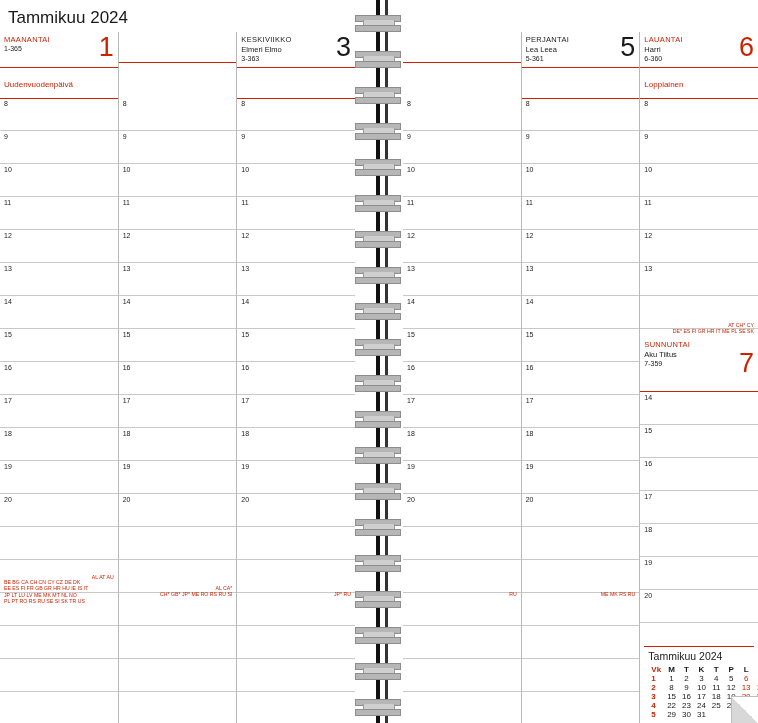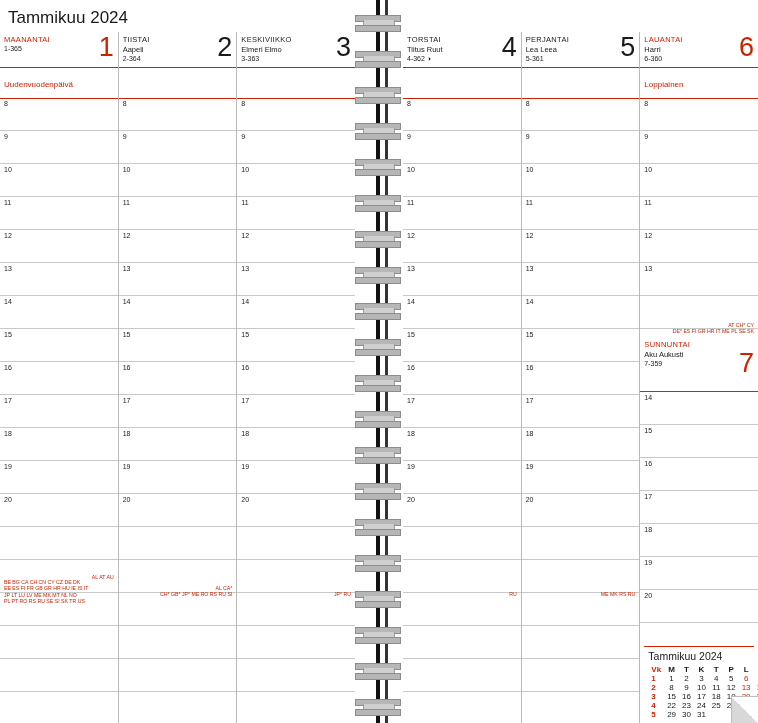--- a/index.html
+++ b/index.html
@@ -128,26 +128,20 @@
             <div class="plainrow" style="height: 33px;"></div>
             <div class="plainrow" style="height: 33px;"></div>
             <div class="plainrow" style="height: 33px;"></div>
             <div class="plainrow" style="height: 33px;"></div>
           </div>
         <div class="ccblock left" style="left:4px;bottom:119px;">BE BG CA CH CN CY CZ DE DK<br>EE ES FI FR GB GR HR HU IE IS IT<br>JP LT LU LV ME MK MT NL NO<br>PL PT RO RS RU SE SI SK TR US</div>
         <div class="ccblock" style="right:4px;bottom:143px;">AL AT AU</div>
       </div>
 
       <div class="col">
-        <div class="dayhead">
-          <div class="dname black">TIISTAI</div>
-          <div class="dsaint">Aapeli</div>
-          <div class="dnum">2-364</div>
-          <div class="bignum">2</div>
-        </div>
         <div class="holidayband">
           <div class="holidaytxt"></div>
         </div>
         <div class="hours">
             <div class="hrow" style="height: 33px;">
               <span class="hl">8</span>
             </div>
             <div class="hrow" style="height: 33px;">
               <span class="hl">9</span>
             </div>
@@ -357,26 +351,20 @@
         <div class="barTop"></div>
         <div class="mid"></div>
         <div class="barBot"></div>
       </div>
     </div>
 
   <div class="half right">
     <div class="cols">
 
       <div class="col">
-        <div class="dayhead">
-          <div class="dname black">TORSTAI</div>
-          <div class="dsaint">Tiitus Ruut</div>
-          <div class="dnum">4-362 ◑</div>
-          <div class="bignum">4</div>
-        </div>
         <div class="holidayband">
           <div class="holidaytxt"></div>
         </div>
         <div class="hours">
             <div class="hrow" style="height: 33px;">
               <span class="hl">8</span>
             </div>
             <div class="hrow" style="height: 33px;">
               <span class="hl">9</span>
             </div>
@@ -510,21 +498,21 @@
             <div class="hrow" style="height: 33px;">
               <span class="hl">13</span>
             </div>
             <div class="plainrow" style="height: 33px;"></div>
           </div>
 
         <div class="sunpanel" style="top:306px;">
           <div class="ccblock" style="right:4px;top:-16px;">AT CH* CY<br>DE* ES FI GR HR IT ME PL SE SK</div>
           <div class="sunhead">
             <div class="dname">SUNNUNTAI</div>
-            <div class="dsaint">Aku Aukusti</div>
+            <div class="dsaint">Aku Tiitus</div>
             <div class="dnum">7-359</div>
             <div class="bignum red" style="top:10px;">7</div>
           </div>
           <div id="sunday-lines">
               <div class="hrow" style="height: 33px;">
                 <span class="hl">14</span>
               </div>
               <div class="hrow" style="height: 33px;">
                 <span class="hl">15</span>
               </div>

